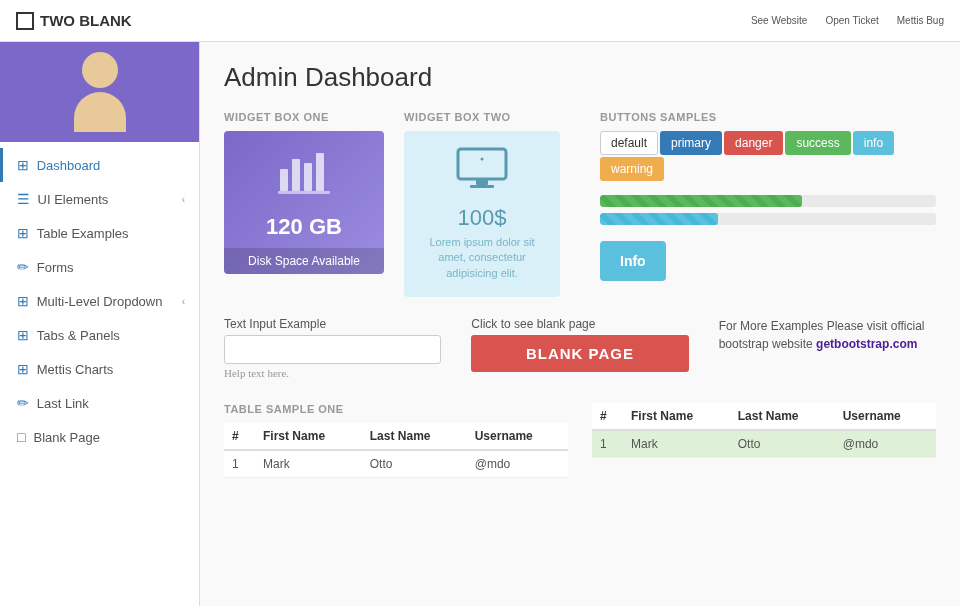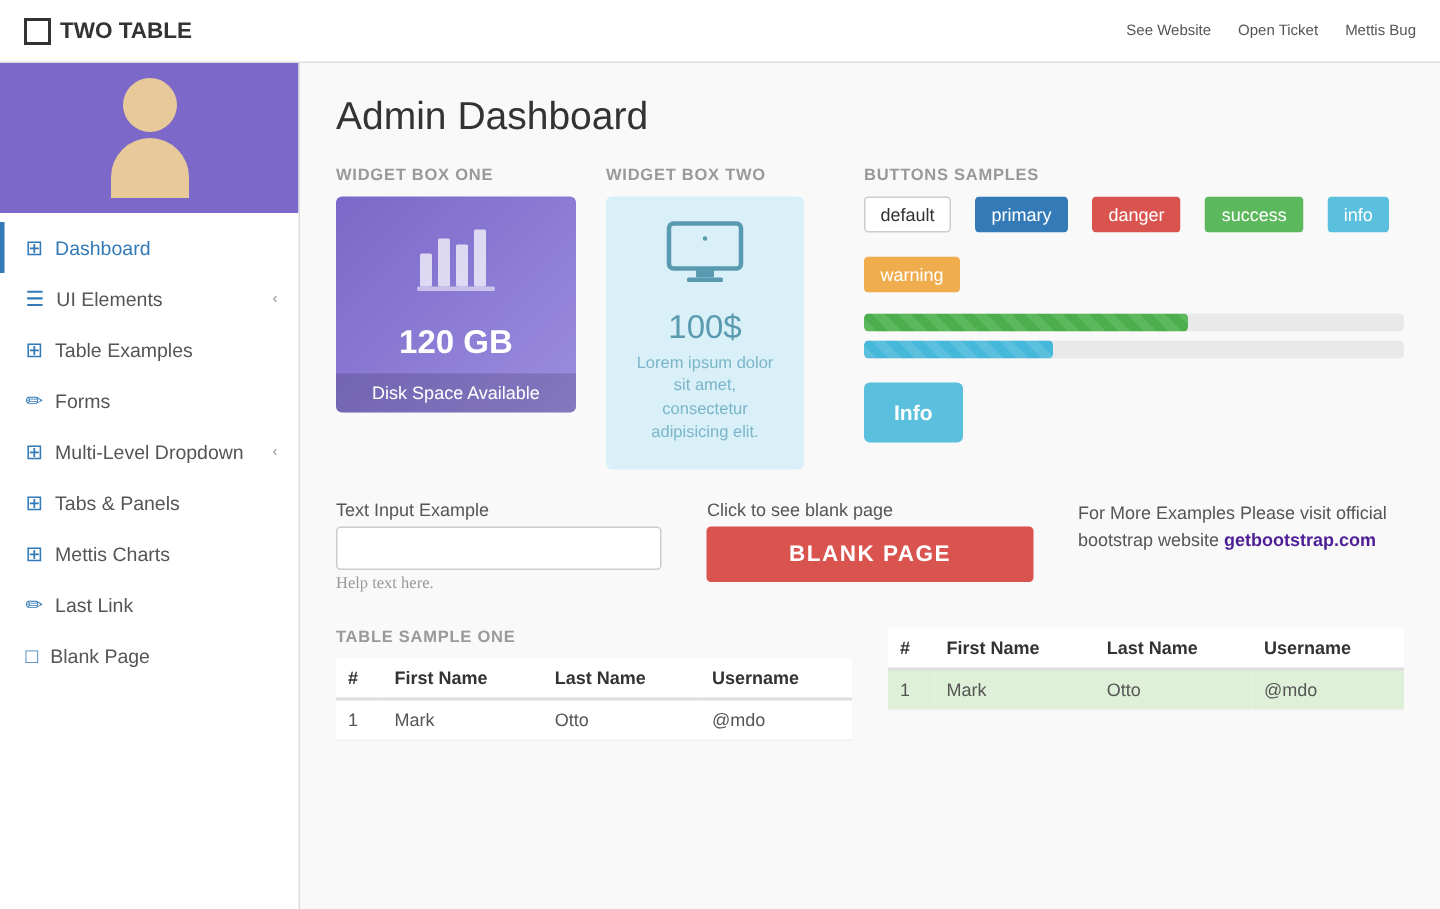--- a/index.html
+++ b/index.html
@@ -156,21 +156,21 @@
       border-radius: 0 0 4px 4px;
     }
 
     
     .widget-box-two {
       background: #d9f0f8;
       border-radius: 4px;
       padding: 16px 20px;
       text-align: center;
       color: #5a9ab0;
-      width: 132px;
+      width: 156px;
     }
     .widget-box-two .monitor-icon {
       font-size: 42px;
       margin-bottom: 4px;
     }
     .widget-box-two .value {
       font-size: 22px;
       font-weight: 300;
       color: #5a9ab0;
       margin-bottom: 4px;
@@ -181,21 +181,21 @@
       line-height: 1.4;
     }
 
     
     .buttons-section {
       flex: 1;
       padding-left: 20px;
     }
     .btn-samples {
       display: flex;
-      gap: 16px;
+      gap: 2px;
       flex-wrap: wrap;
       margin-bottom: 14px;
     }
     .btn-sample {
       padding: 4px 10px;
       border-radius: 3px;
       font-size: 12px;
       cursor: pointer;
       border: 1px solid transparent;
     }
@@ -339,21 +339,21 @@
       gap: 20px;
       margin-bottom: 20px;
     }
   </style>
 </head>
 <body>
 
 <div class="topbar">
   <div class="topbar-logo">
     <span class="logo-box"></span>
-    <span>TWO TABLE</span>
+    <span>TWO BLANK</span>
   </div>
   <div class="topbar-links">
     <a href="#">See Website</a>
     <a href="#">Open Ticket</a>
     <a href="#">Mettis Bug</a>
   </div>
 </div>
 
 <div class="layout">
 

